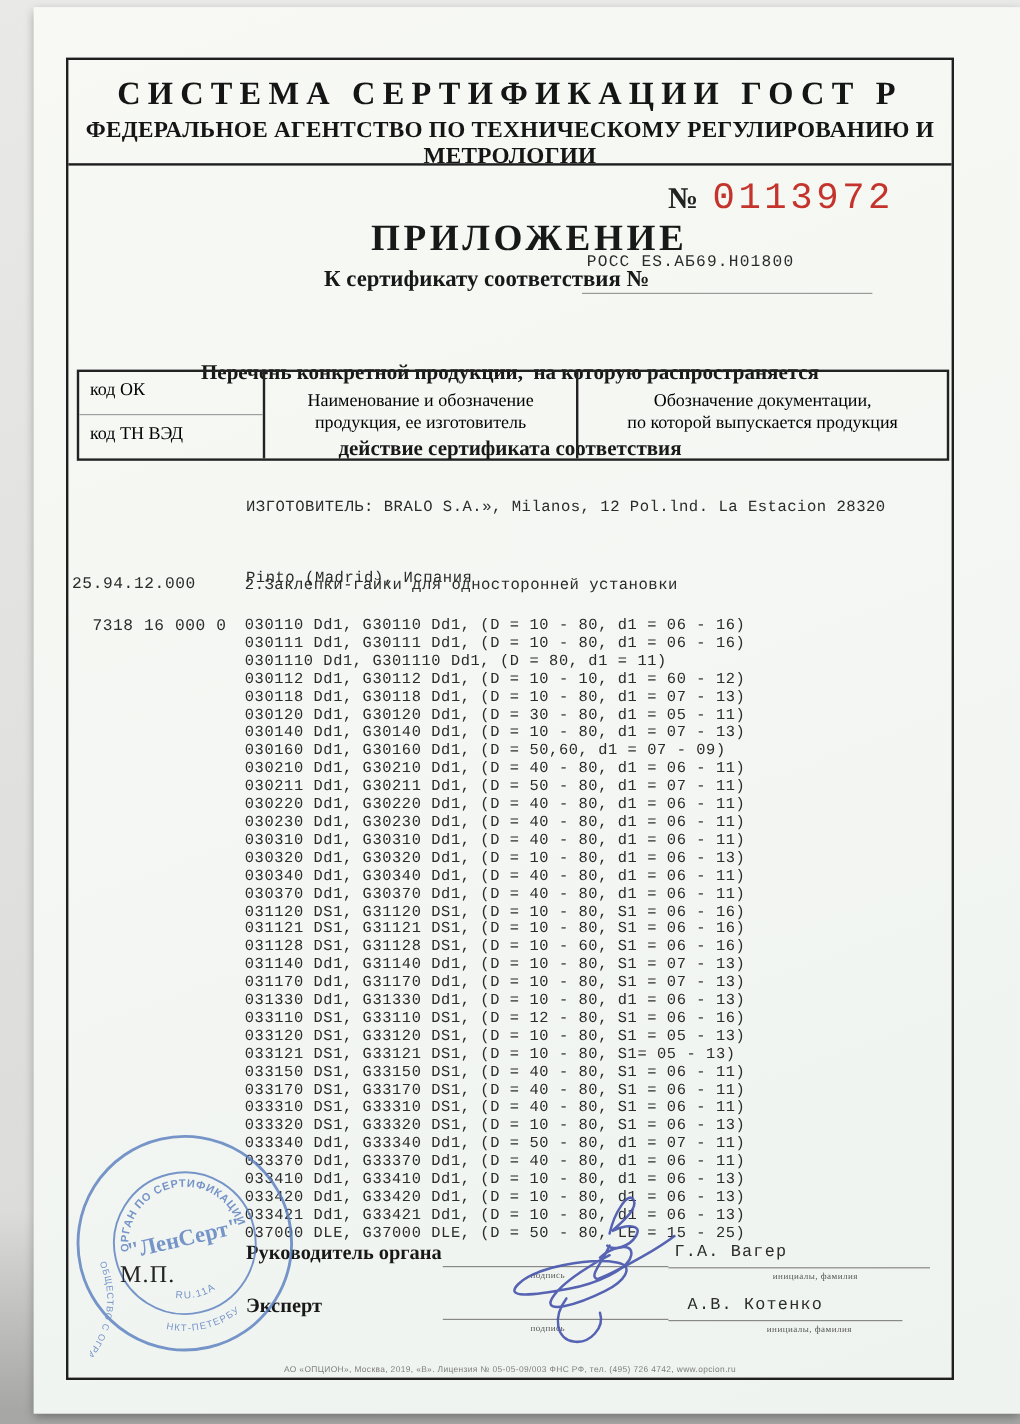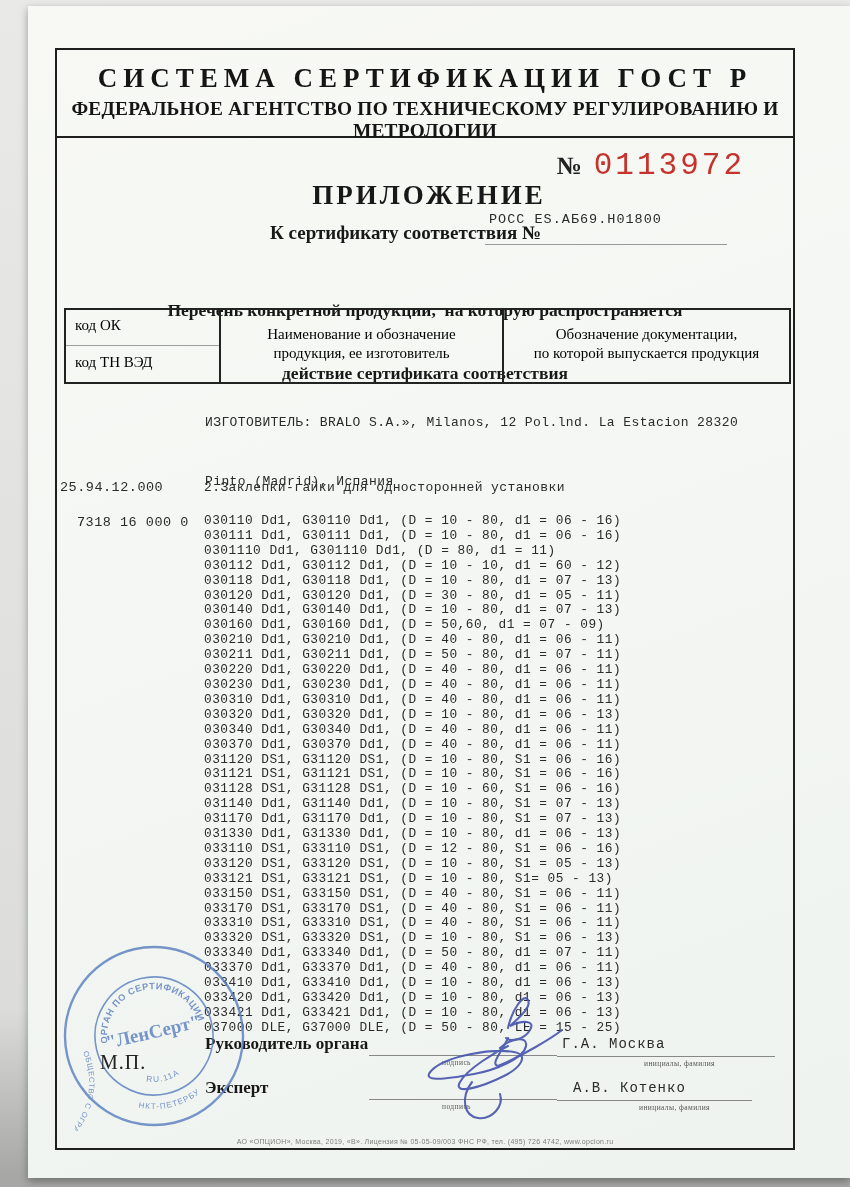--- a/index.html
+++ b/index.html
@@ -13,36 +13,36 @@
 
   
   .hdr { position:absolute; left:0; top:0; width:100%; height:88px; border-bottom:2px solid #1f1f1f; text-align:center; }
   .hdr-t1 { margin-top:13px; font-size:27px; font-weight:bold; letter-spacing:6px; color:#151515; }
   .hdr-t2 { margin-top:4px; font-size:19px; font-weight:bold; letter-spacing:0.2px; color:#151515; transform:scaleX(1.02); }
 
   .blank-number { position:absolute; right:48px; top:98px; white-space:nowrap; }
   .blank-number .no { font-size:25px; font-weight:bold; color:#222; margin-right:12px; }
   .blank-number .digits { font-family:"Liberation Mono", monospace; font-size:31px; color:#c5342c; letter-spacing:3px; }
 
-  .appendix { position:absolute; left:4px; top:130px; width:100%; text-align:center;
-              font-size:27px; font-weight:bold; letter-spacing:3px; color:#181818; }
+  .appendix { position:absolute; left:16px; top:130px; width:100%; text-align:center;
+              font-size:31px; font-weight:bold; letter-spacing:3px; color:#181818; }
 
   .certline-label { position:absolute; left:213px; top:172px; font-size:19px; font-weight:bold; color:#181818; }
   .certline-value { position:absolute; left:432px; top:162px; font-family:"Liberation Mono", monospace; font-size:13.5px; color:#333; letter-spacing:1px; }
   .certline-rule  { position:absolute; left:428px; top:194px; width:242px; border-bottom:1px solid #9a9a9a; }
 
   .subtitle { position:absolute; left:0; top:208px; width:100%; text-align:center;
               font-size:17.5px; font-weight:bold; color:#181818; line-height:21px; white-space:pre; }
 
   
   .tbl { position:absolute; left:7px; top:258px; width:727px; height:76px; border:2px solid #222; display:flex; }
   .tbl .c1 { width:155px; border-right:2px solid #222; display:flex; flex-direction:column; }
   .tbl .c1 .r1 { height:50%; border-bottom:1px solid #9f9f9f; padding:7px 0 0 9px; font-size:15px; }
   .tbl .c1 .r2 { height:50%; padding:8px 0 0 9px; font-size:15px; }
-  .tbl .c2 { width:283px; border-right:2px solid #222; text-align:center; font-size:15px; line-height:19px; padding-top:15px; }
+  .tbl .c2 { width:261px; border-right:2px solid #222; text-align:center; font-size:15px; line-height:19px; padding-top:15px; }
   .tbl .c3 { flex:1; text-align:center; font-size:15px; line-height:19px; padding-top:15px; }
 
   
   .mono { font-family:"Liberation Mono", monospace; color:#2b2b2b; }
   .manufacturer { position:absolute; left:148px; top:324px; font-size:13px; line-height:19.5px; letter-spacing:0.4px; white-space:pre; }
   .code-ok   { position:absolute; left:3px; top:430px; font-size:13.5px; letter-spacing:0.5px; }
   .group     { position:absolute; left:147px; top:430px; font-size:13px; letter-spacing:0.4px; }
   .code-tnved{ position:absolute; left:20px; top:465px; font-size:13.5px; letter-spacing:0.5px; }
   .products  { position:absolute; left:147px; top:464px; font-size:12.8px; line-height:14.9px; letter-spacing:0.5px; white-space:pre; }
 
@@ -109,21 +109,21 @@
 
       <div class="code-ok mono">25.94.12.000</div>
       <div class="group mono">2.Заклепки-гайки для односторонней установки</div>
       <div class="code-tnved mono">7318 16 000 0</div>
 
       <div class="products mono"><div>030110 Dd1, G30110 Dd1, (D = 10 - 80, d1 = 06 - 16)</div><div>030111 Dd1, G30111 Dd1, (D = 10 - 80, d1 = 06 - 16)</div><div>0301110 Dd1, G301110 Dd1, (D = 80, d1 = 11)</div><div>030112 Dd1, G30112 Dd1, (D = 10 - 10, d1 = 60 - 12)</div><div>030118 Dd1, G30118 Dd1, (D = 10 - 80, d1 = 07 - 13)</div><div>030120 Dd1, G30120 Dd1, (D = 30 - 80, d1 = 05 - 11)</div><div>030140 Dd1, G30140 Dd1, (D = 10 - 80, d1 = 07 - 13)</div><div>030160 Dd1, G30160 Dd1, (D = 50,60, d1 = 07 - 09)</div><div>030210 Dd1, G30210 Dd1, (D = 40 - 80, d1 = 06 - 11)</div><div>030211 Dd1, G30211 Dd1, (D = 50 - 80, d1 = 07 - 11)</div><div>030220 Dd1, G30220 Dd1, (D = 40 - 80, d1 = 06 - 11)</div><div>030230 Dd1, G30230 Dd1, (D = 40 - 80, d1 = 06 - 11)</div><div>030310 Dd1, G30310 Dd1, (D = 40 - 80, d1 = 06 - 11)</div><div>030320 Dd1, G30320 Dd1, (D = 10 - 80, d1 = 06 - 13)</div><div>030340 Dd1, G30340 Dd1, (D = 40 - 80, d1 = 06 - 11)</div><div>030370 Dd1, G30370 Dd1, (D = 40 - 80, d1 = 06 - 11)</div><div>031120 DS1, G31120 DS1, (D = 10 - 80, S1 = 06 - 16)</div><div>031121 DS1, G31121 DS1, (D = 10 - 80, S1 = 06 - 16)</div><div>031128 DS1, G31128 DS1, (D = 10 - 60, S1 = 06 - 16)</div><div>031140 Dd1, G31140 Dd1, (D = 10 - 80, S1 = 07 - 13)</div><div>031170 Dd1, G31170 Dd1, (D = 10 - 80, S1 = 07 - 13)</div><div>031330 Dd1, G31330 Dd1, (D = 10 - 80, d1 = 06 - 13)</div><div>033110 DS1, G33110 DS1, (D = 12 - 80, S1 = 06 - 16)</div><div>033120 DS1, G33120 DS1, (D = 10 - 80, S1 = 05 - 13)</div><div>033121 DS1, G33121 DS1, (D = 10 - 80, S1= 05 - 13)</div><div>033150 DS1, G33150 DS1, (D = 40 - 80, S1 = 06 - 11)</div><div>033170 DS1, G33170 DS1, (D = 40 - 80, S1 = 06 - 11)</div><div>033310 DS1, G33310 DS1, (D = 40 - 80, S1 = 06 - 11)</div><div>033320 DS1, G33320 DS1, (D = 10 - 80, S1 = 06 - 13)</div><div>033340 Dd1, G33340 Dd1, (D = 50 - 80, d1 = 07 - 11)</div><div>033370 Dd1, G33370 Dd1, (D = 40 - 80, d1 = 06 - 11)</div><div>033410 Dd1, G33410 Dd1, (D = 10 - 80, d1 = 06 - 13)</div><div>033420 Dd1, G33420 Dd1, (D = 10 - 80, d1 = 06 - 13)</div><div>033421 Dd1, G33421 Dd1, (D = 10 - 80, d1 = 06 - 13)</div><div>037000 DLE, G37000 DLE, (D = 50 - 80, LE = 15 - 25)</div></div>
 
       <div class="sig-label" style="left:148px; top:984px;">Руководитель органа</div>
       <div class="sig-rule" style="left:312px; top:1005px; width:188px;"></div>
       <div class="sig-cap" style="left:385px; top:1008px;">подпись</div>
-      <div class="sig-name" style="left:505px; top:986px;">Г.А. Москва</div>
+      <div class="sig-name" style="left:505px; top:986px;">Г.А. Вагер</div>
       <div class="sig-rule" style="left:500px; top:1006px; width:218px;"></div>
       <div class="sig-cap" style="left:587px; top:1009px;">инициалы, фамилия</div>
 
       <div class="sig-label" style="left:148px; top:1028px;">Эксперт</div>
       <div class="sig-rule" style="left:312px; top:1049px; width:188px;"></div>
       <div class="sig-cap" style="left:385px; top:1052px;">подпись</div>
       <div class="sig-name" style="left:516px; top:1030px;">А.В. Котенко</div>
       <div class="sig-rule" style="left:500px; top:1050px; width:195px;"></div>
       <div class="sig-cap" style="left:582px; top:1053px;">инициалы, фамилия</div>
 

